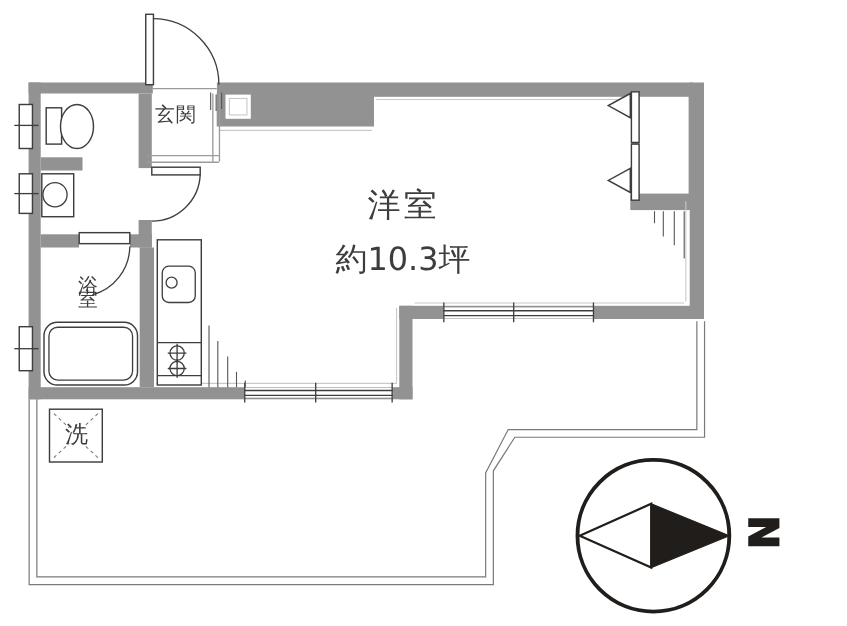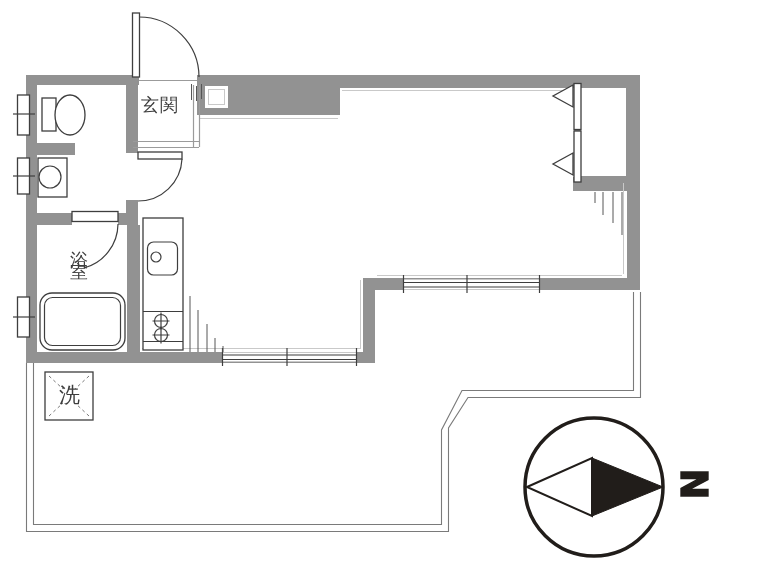--- a/index.html
+++ b/index.html
@@ -169,15 +169,17 @@
 
     <g>
       <circle class="compass-circle" cx="594" cy="487" r="69"></circle>
       <polygon class="needle-w" points="527,487 592,458 592,516"></polygon>
       <polygon class="needle-b" points="592,458 663,487 592,516"></polygon>
       <text class="nlab" x="693" y="484" transform="rotate(90 693 484)">N</text>
     </g>
   </svg>
 
   <div class="lbl entrance-label">玄関</div>
+  <div class="lbl main-label">洋室</div>
+  <div class="lbl area-label">約10.3坪</div>
   <div class="lbl bath-label">浴室</div>
   <div class="lbl laundry-label">洗</div>
 </div>
 
 </body></html>

